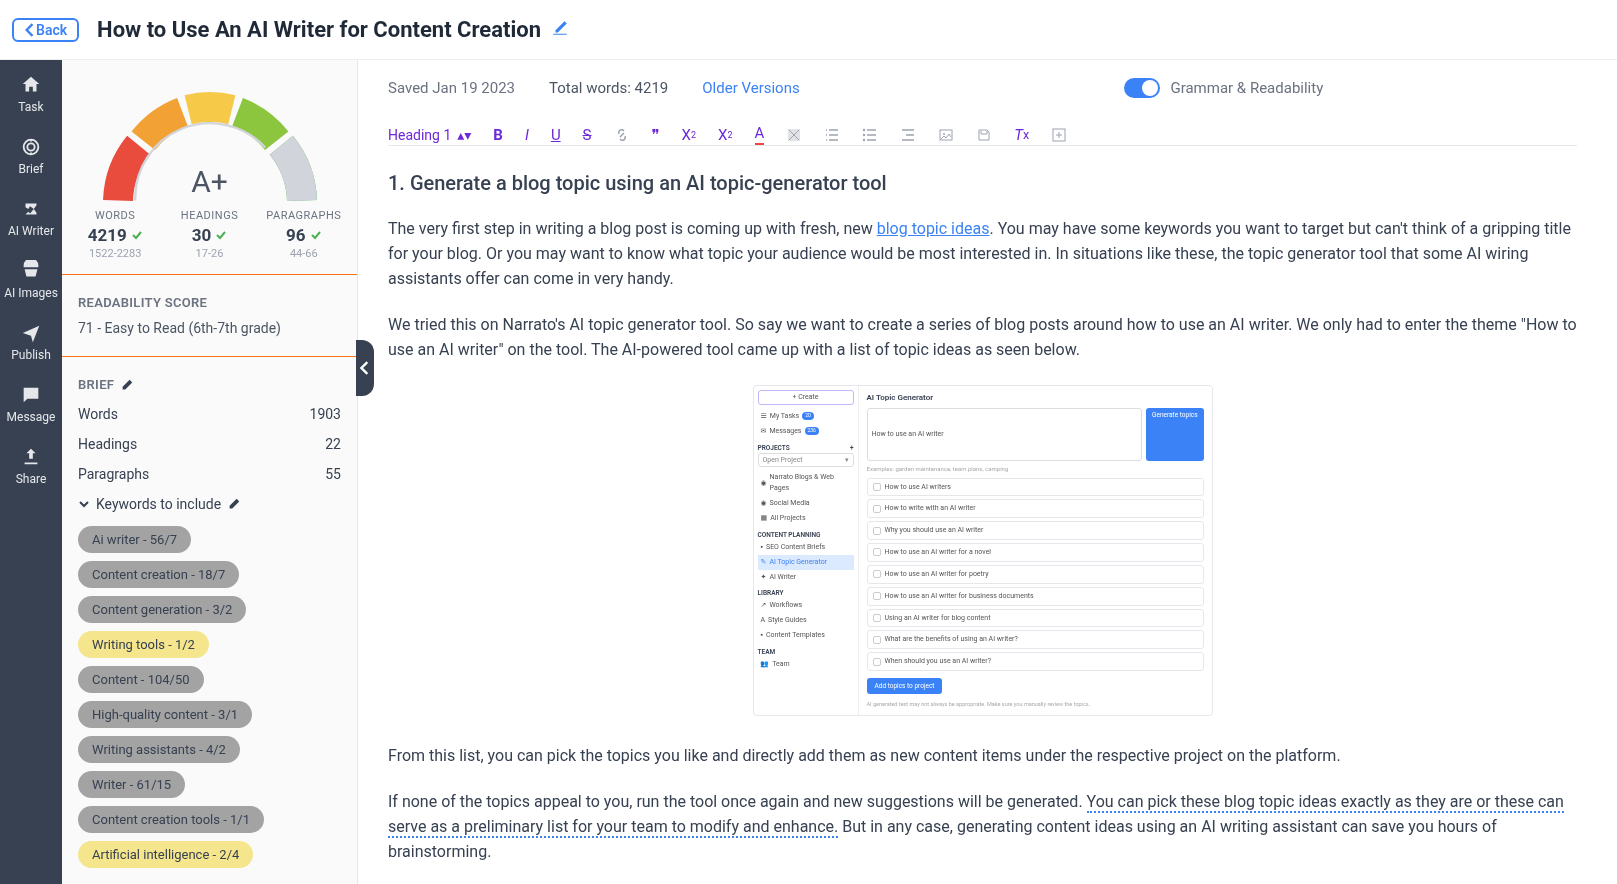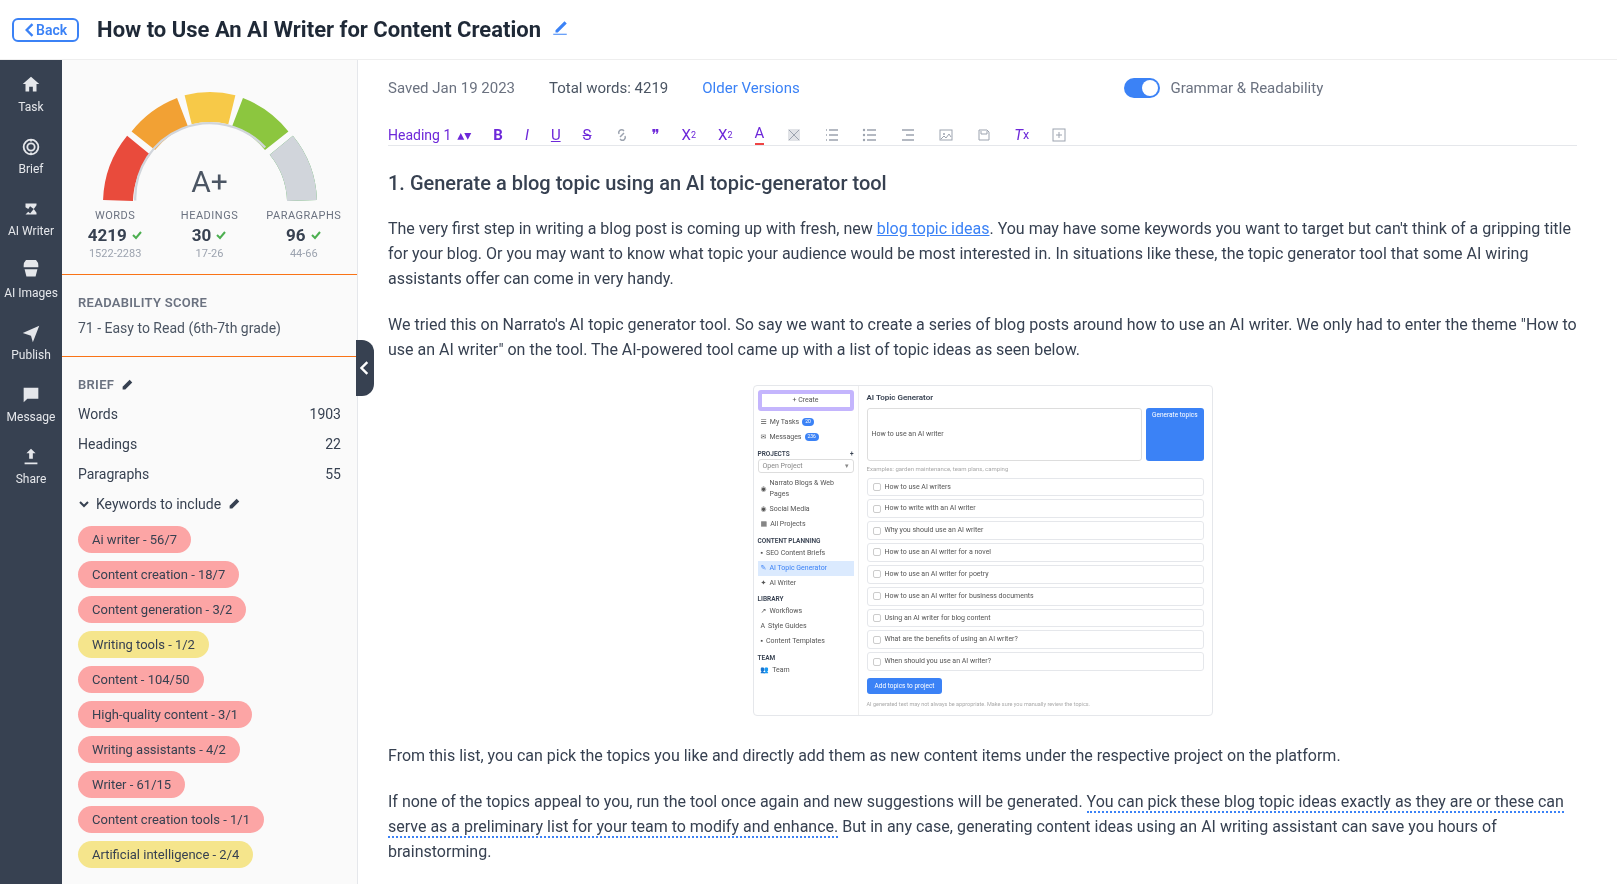--- a/index.html
+++ b/index.html
@@ -32,21 +32,21 @@
 
 .section { padding: 20px 16px; border-top: 1px solid #f97316; }
 .section-title { font-size: 13px; color: #6b7280; font-weight: 600; letter-spacing: 0.3px; }
 .readability-text { font-size: 14px; color: #4b5563; margin-top: 10px; }
 .brief-row { display: flex; justify-content: space-between; font-size: 14px; color: #374151; margin-top: 14px; }
 .edit-icon-sm { width: 14px; height: 14px; }
 
 .kw-header { display: flex; align-items: center; gap: 6px; font-size: 14px; color: #374151; margin-top: 14px; cursor: pointer; }
 .kw-tags { margin-top: 14px; display: flex; flex-wrap: wrap; gap: 8px; }
 .kw-tag { border-radius: 18px; padding: 6px 14px; font-size: 13px; color: #374151; }
-.kw-green { background: #fca5a5; }
+.kw-green { background: #a3a3a3; }
 .kw-yellow { background: #f5e58c; }
 
 .collapse-handle { position: absolute; top: 340px; left: 356px; width: 18px; height: 56px; background: #374151; border-radius: 0 12px 12px 0; display: flex; align-items: center; justify-content: center; cursor: pointer; z-index: 5; }
 .collapse-handle svg { width: 10px; height: 14px; fill: #fff; }
 
 .editor-area { flex: 1; padding: 18px 40px 0 30px; overflow-y: auto; position: relative; }
 .editor-header { display: flex; align-items: center; gap: 34px; padding-bottom: 18px; }
 .saved-text { color: #6b7280; font-size: 15px; }
 .total-words { color: #4b5563; font-size: 15px; }
 .older-link { color: #3b82f6; font-size: 15px; cursor: pointer; }
@@ -61,21 +61,21 @@
 .heading-select { display: flex; align-items: center; gap: 6px; font-size: 14px; }
 
 .content { padding-top: 22px; font-size: 16px; color: #374151; line-height: 1.55; }
 .content h2 { font-size: 20px; font-weight: 500; color: #374151; margin-bottom: 18px; }
 .content p { margin-bottom: 22px; }
 .content a { color: #3b82f6; text-decoration: underline; }
 .grammar-underline { border-bottom: 2px dotted #3b82f6; }
 
 .embed-img { margin: 14px auto 28px; width: 460px; border: 1px solid #e5e7eb; border-radius: 4px; overflow: hidden; font-size: 7px; color: #555; background: #fff; }
 .embed-title { font-size: 8px; font-weight: 600; color: #374151; }
-.embed-create { border: 4px solid #c4b5fd; border-radius: 3px; padding: 1px 12px; font-size: 7px; }
+.embed-create { border: 1px solid #c4b5fd; border-radius: 3px; padding: 1px 12px; font-size: 7px; }
 .embed-body { display: flex; }
 .embed-side { width: 105px; border-right: 1px solid #eee; padding: 4px; }
 .embed-side-item { padding: 2px 3px; color: #555; display: flex; align-items: center; gap: 3px; }
 .embed-side-item.active { background: #dbeafe; color: #3b82f6; }
 .embed-side-head { font-weight: 600; margin-top: 4px; color: #374151; font-size: 6.5px; }
 .embed-badge { background: #3b82f6; color: #fff; border-radius: 6px; padding: 0 3px; font-size: 5px; }
 .embed-main { flex: 1; padding: 6px 8px; }
 .embed-search { display: flex; gap: 4px; margin-bottom: 3px; }
 .embed-search-input { flex: 1; border: 1px solid #ddd; border-radius: 3px; padding: 20px 4px; font-size: 7px; }
 .embed-gen-btn { background: #3b82f6; color: #fff; border-radius: 3px; padding: 2px 6px; font-size: 6.5px; }

